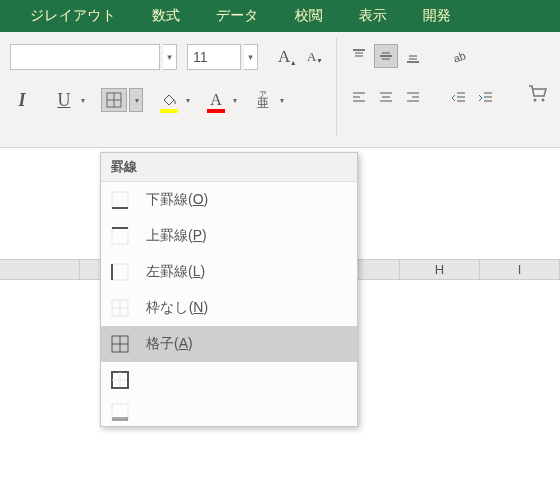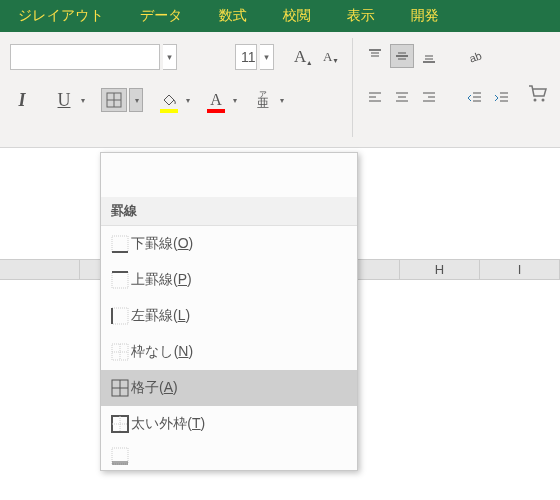--- a/index.html
+++ b/index.html
@@ -1,62 +1,62 @@
 <!DOCTYPE html>
 <html><head>
 <meta charset="utf-8">
 <style>
   * { box-sizing: border-box; margin: 0; padding: 0; font-family: "Meiryo", "Yu Gothic", sans-serif; }
   body { width: 560px; height: 500px; overflow: hidden; background: #fff; position: relative; }
 
   
-  .tabs { height: 32px; background: #217346; display: flex; align-items: center; color: #fde047; font-size: 14px; padding-left: 0; }
+  .tabs { height: 32px; background: #217346; display: flex; align-items: center; color: #fef9c3; font-size: 14px; padding-left: 12px; }
   .tab { padding: 0 18px; height: 100%; display: flex; align-items: center; cursor: pointer; }
 
   
   .ribbon { height: 116px; background: #f3f2f1; border-bottom: 1px solid #d6d6d6; position: relative; display: flex; }
 
   .group { display: flex; flex-direction: column; padding: 6px 10px 0; height: 100%; }
   .group-sep { width: 1px; background: #d6d6d6; margin: 6px 0 10px; }
 
   .row { display: flex; align-items: center; gap: 3px; }
   .btn { height: 24px; min-width: 24px; display: inline-flex; align-items: center; justify-content: center; border: 1px solid transparent; background: transparent; cursor: pointer; padding: 0 3px; }
   .btn.active-border { background: #d4d4d4; border: 1px solid #aaa; }
 
   .font-name-box { width: 150px; height: 26px; border: 1px solid #c0c0c0; background: #fff; }
-  .font-size-box { width: 22px; height: 26px; border: 1px solid #c0c0c0; background: #fff; display: flex; align-items: center; padding-left: 5px; font-size: 14px; color: #555; margin-left: 48px; }
+  .font-size-box { width: 54px; height: 26px; border: 1px solid #c0c0c0; background: #fff; display: flex; align-items: center; padding-left: 5px; font-size: 14px; color: #555; }
   .drop-arrow { width: 14px; height: 26px; border: 1px solid #c0c0c0; border-left: none; background: #fff; display: inline-flex; align-items: center; justify-content: center; font-size: 9px; color: #666; }
 
   .icon-svg { width: 16px; height: 16px; }
   .big-a { font-size: 17px; font-family: "Times New Roman", serif; color: #555; display: flex; align-items: flex-end; }
   .sup-arrow { font-size: 8px; margin-left: 1px; }
 
   .split-arrow { font-size: 8px; color: #666; margin-left: 2px; }
 
   
   .colhdr { height: 20px; background: #e6e6e6; border-bottom: 1px solid #ccc; display: flex; }
   .colhdr-cell { flex: 0 0 80px; border-right: 1px solid #ccc; color: #555; font-size: 13px; display: flex; align-items: center; justify-content: center; }
 
   
   .menu { position: absolute; left: 100px; top: 152px; width: 258px; background: #fcfcfc; border: 1px solid #c8c8c8; box-shadow: 2px 2px 6px rgba(0,0,0,0.25); }
-  .menu-title { background: #f1f1f1; padding: 5px 10px; font-size: 13px; font-weight: bold; color: #555; border-bottom: 1px solid #e0e0e0; margin-top: 44px; }
-  .menu-item { display: flex; align-items: center; height: 36px; padding: 0 10px; gap: 2px; font-size: 14px; color: #555; cursor: pointer; }
+  .menu-title { background: #f1f1f1; padding: 5px 10px; font-size: 13px; font-weight: bold; color: #555; border-bottom: 1px solid #e0e0e0; }
+  .menu-item { display: flex; align-items: center; height: 36px; padding: 0 10px; gap: 17px; font-size: 14px; color: #555; cursor: pointer; }
   .menu-item.selected { background: #cfcfcf; text-align: center; }
   .menu-icon { width: 18px; height: 18px; flex-shrink: 0; }
   .menu-label u { text-decoration: underline; }
 
   .cart-icon { position: absolute; right: 12px; top: 50px; color: #666; }
 </style>
 </head>
 <body>
 
 <div class="tabs">
   <div class="tab">ジレイアウト</div>
+  <div class="tab">数式</div>
   <div class="tab">データ</div>
-  <div class="tab">数式</div>
   <div class="tab">校閲</div>
   <div class="tab">表示</div>
   <div class="tab">開発</div>
 </div>
 
 <div class="ribbon">
 
   <div class="group">
     <div class="row" style="margin-top:6px;">
       <div class="font-name-box"></div>
@@ -256,21 +256,20 @@
         <line x1="1" y1="9" x2="17" y2="9" stroke="#555"></line>
       </svg>
     <span class="menu-label"><span>格子</span>(<u>A</u>)</span>
   </div>
   <div class="menu-item">
     <svg class="menu-icon" viewBox="0 0 18 18">
         <rect x="1" y="1" width="16" height="16" fill="none" stroke="#555" stroke-width="2"></rect>
         <line x1="9" y1="1" x2="9" y2="17" stroke="#ccc" stroke-dasharray="1 1"></line>
         <line x1="1" y1="9" x2="17" y2="9" stroke="#ccc" stroke-dasharray="1 1"></line>
       </svg>
-    <span class="menu-label"><span>太い外枠</span>(<u>T</u>)</span>
   </div>
   <div class="menu-item" style="height:28px;overflow:hidden">
     <svg class="menu-icon" viewBox="0 0 18 18">
         <rect x="1" y="1" width="16" height="16" fill="none" stroke="#ccc" stroke-dasharray="1 1"></rect>
         <line x1="1" y1="15" x2="17" y2="15" stroke="#555"></line>
         <line x1="1" y1="17" x2="17" y2="17" stroke="#555"></line>
       </svg>
   </div>
 </div>
 

